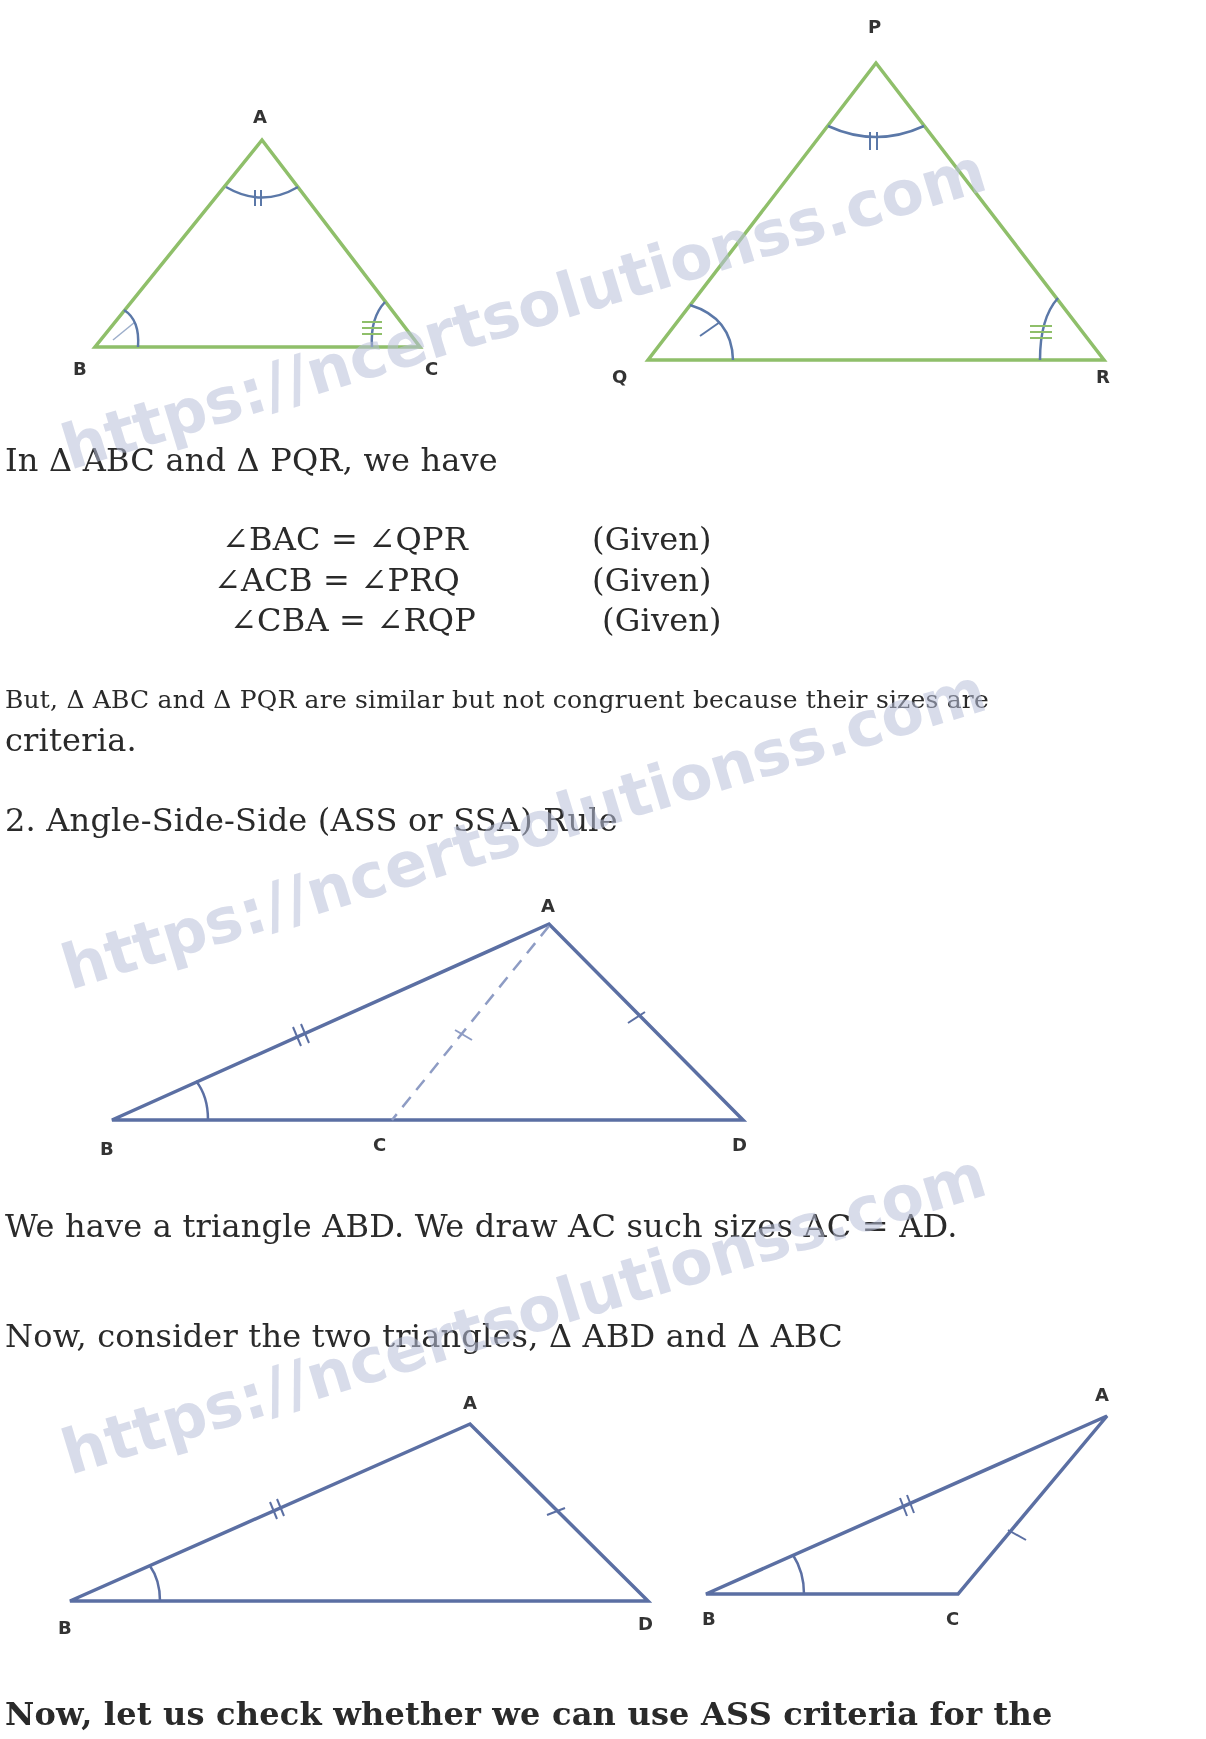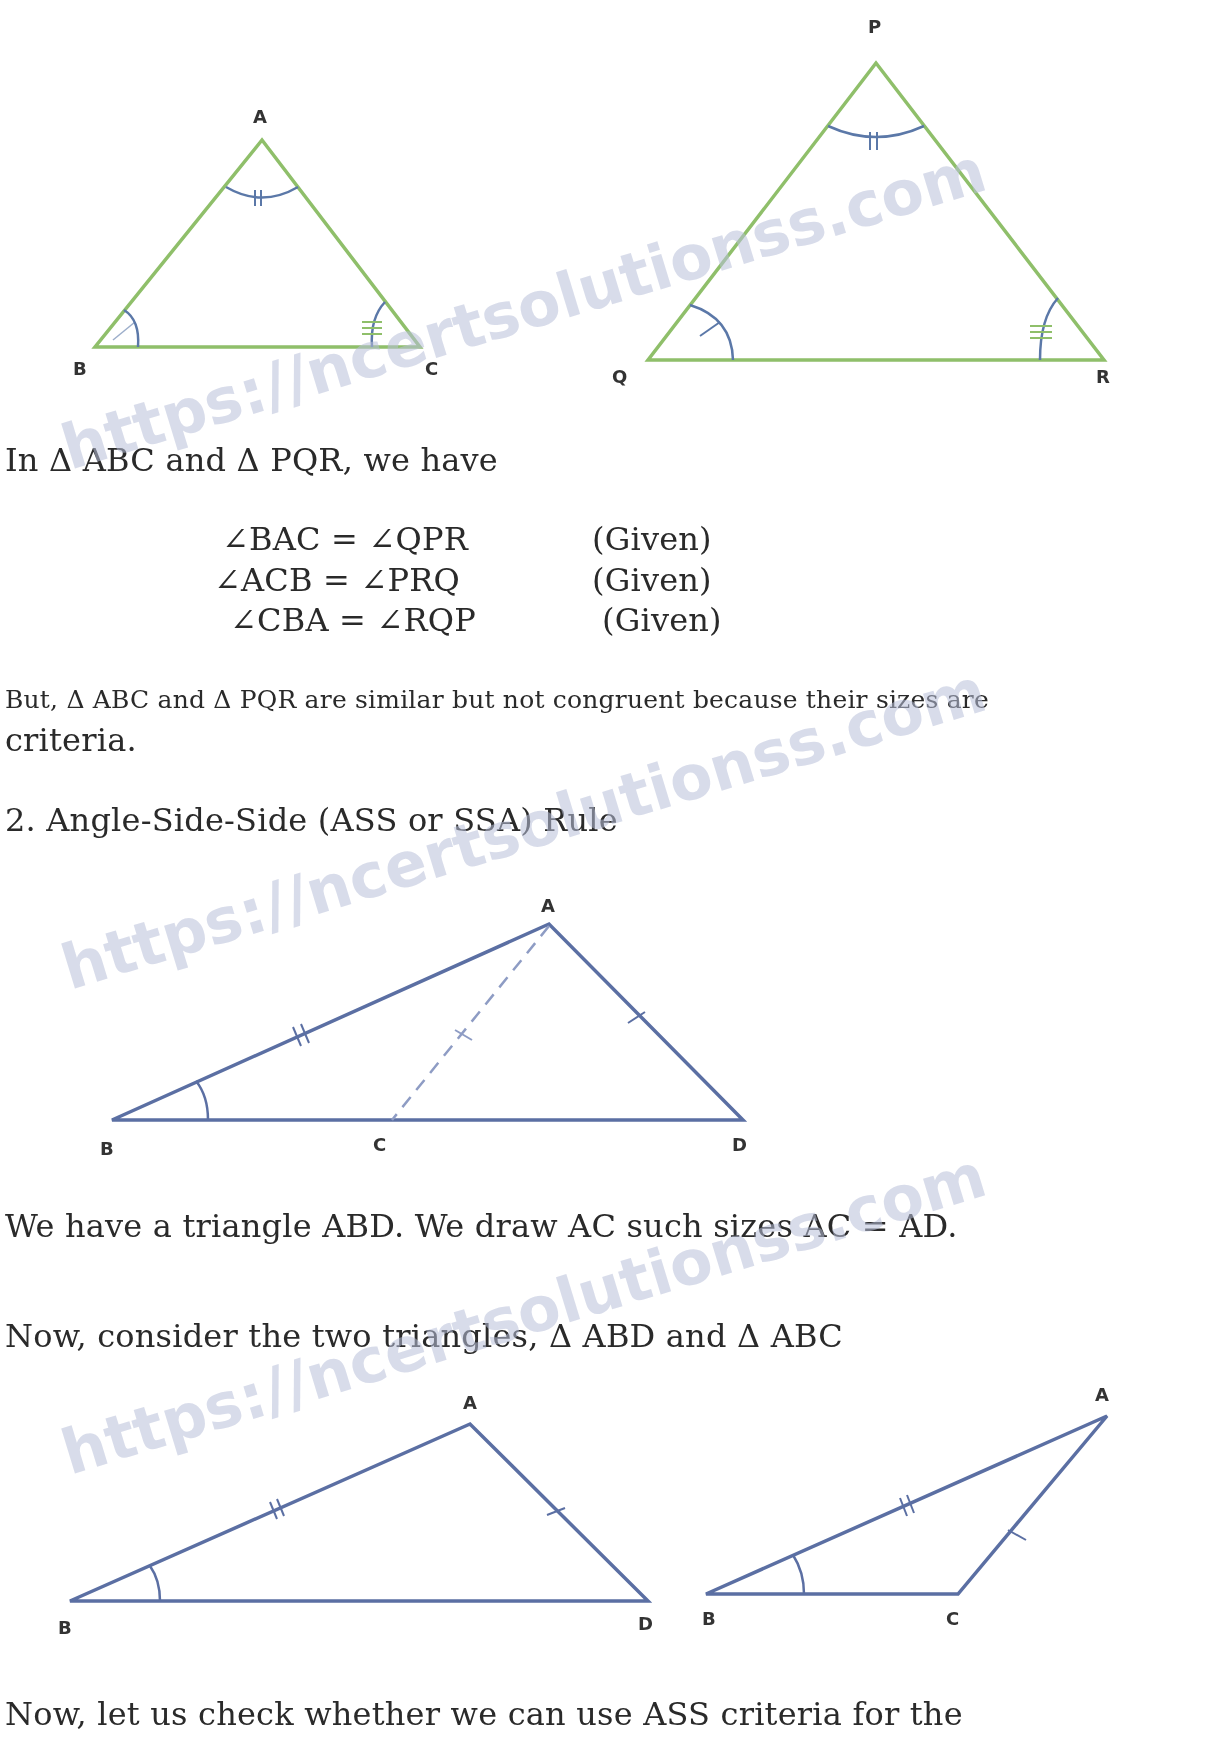--- a/index.html
+++ b/index.html
@@ -106,19 +106,19 @@
     <line x1="907" y1="1495" x2="914" y2="1513" stroke="#5b6fa3" stroke-width="2"></line>
     <line x1="1008" y1="1530" x2="1026" y2="1540" stroke="#5b6fa3" stroke-width="2"></line>
     <text class="lbl" x="1095" y="1401">A</text>
     <text class="lbl" x="702" y="1625">B</text>
     <text class="lbl" x="946" y="1625">C</text>
   </g>
 </svg>
 
 <div class="abs txt" style="left:5px; top:1206px;">We have a triangle ABD. We draw AC such sizes AC = AD.</div>
 <div class="abs txt" style="left:5px; top:1316px;">Now, consider the two triangles, Δ ABD and Δ ABC</div>
-<div class="abs txt" style="left:5px; top:1694px;">Now, let us check whether we can use ASS criteria for the</div>
+<div class="abs txt" style="left:5px; top:1694px;font-weight:bold;">Now, let us check whether we can use ASS criteria for the</div>
 
 <svg width="1206" height="1739" style="pointer-events:none;">
   <text class="wm" x="70" y="470" transform="rotate(-17 70 470)">https://ncertsolutionss.com</text>
   <text class="wm" x="70" y="990" transform="rotate(-17 70 990)">https://ncertsolutionss.com</text>
   <text class="wm" x="70" y="1475" transform="rotate(-17 70 1475)">https://ncertsolutionss.com</text>
 </svg>
 
 </body></html>

